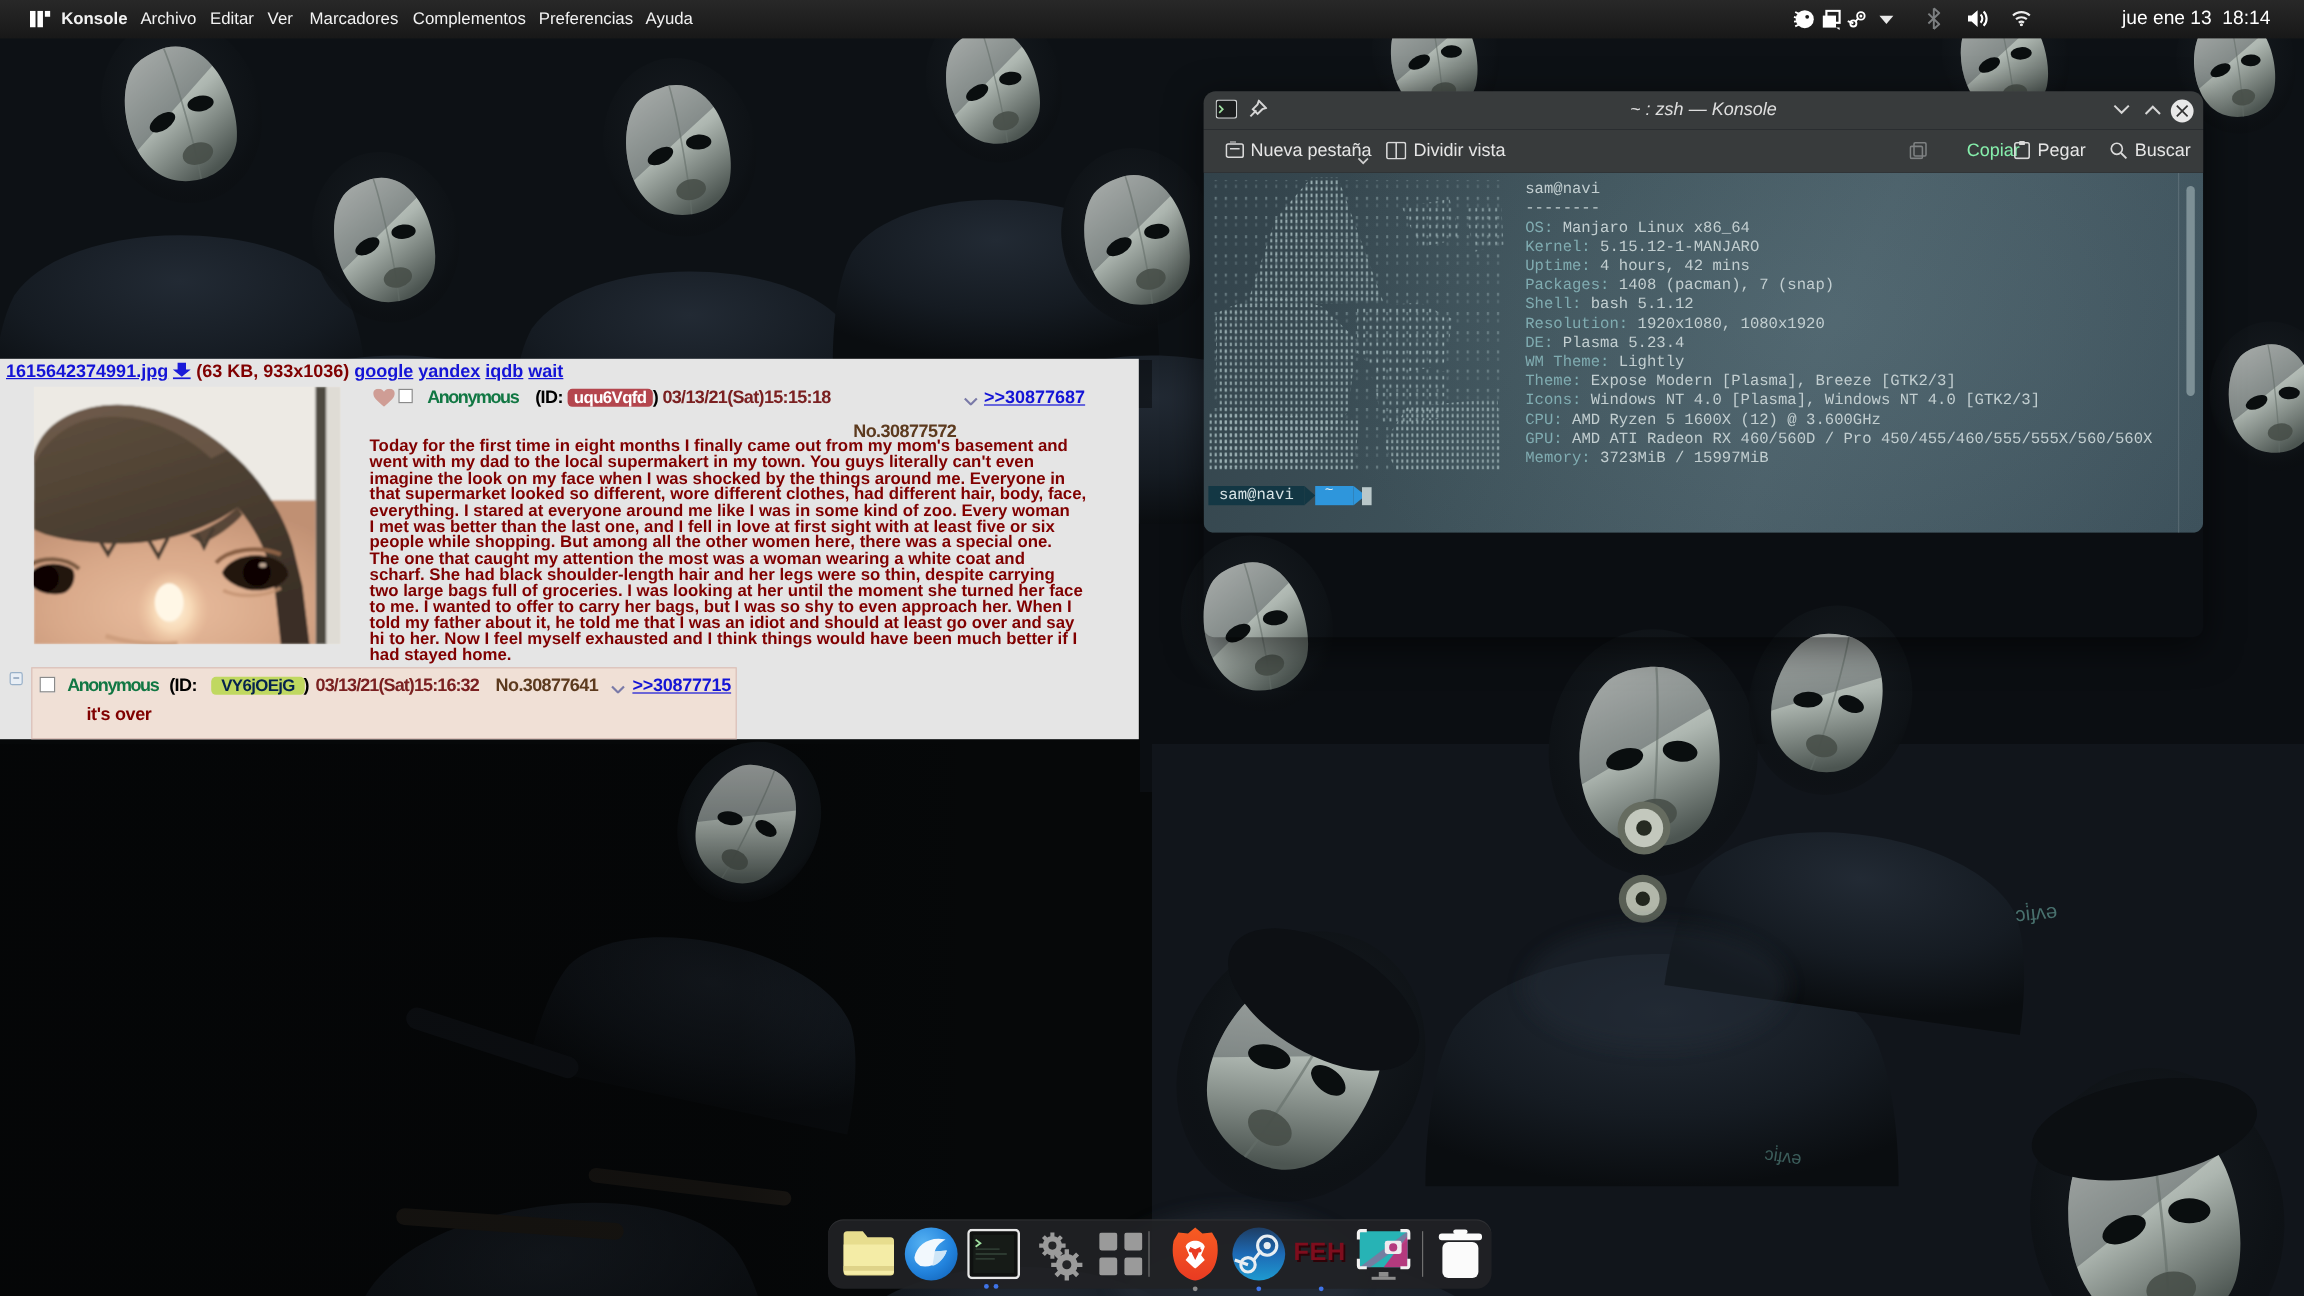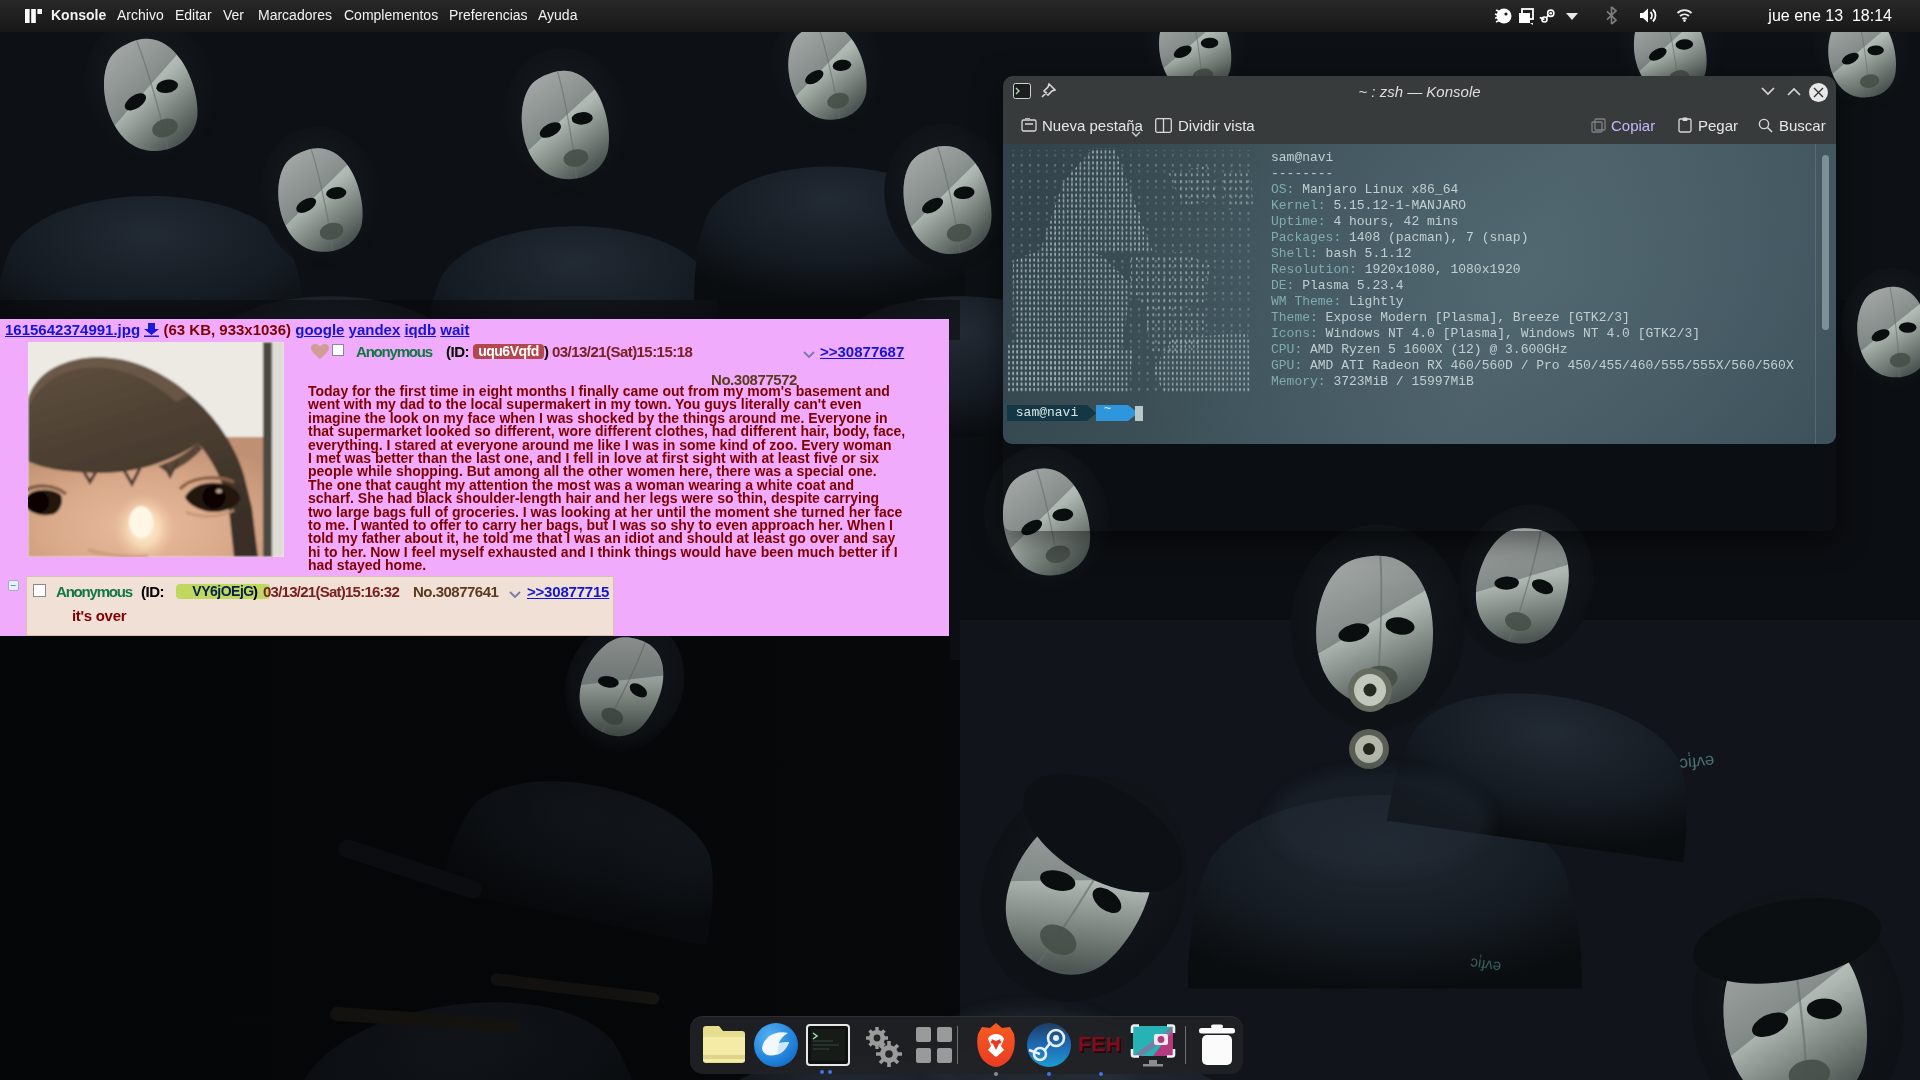--- a/index.html
+++ b/index.html
@@ -7,21 +7,21 @@
   body{font-family:"Liberation Sans",sans-serif;}
   .abs{position:absolute;}
   
   #wall{position:absolute;left:0;top:0;width:1920px;height:1080px;}
   
   #topbar{position:absolute;left:0;top:0;width:1920px;height:32px;
     background:linear-gradient(#282828,#181818);color:#f2f2f2;font-size:14px;}
   #topbar .menu{position:absolute;top:0;height:32px;line-height:31px;white-space:nowrap;}
   #clock{position:absolute;top:0;height:32px;line-height:31px;right:28px;font-size:16px;color:#fff;}
   
-  #feh{position:absolute;left:0;top:319px;width:949px;height:317px;background:#f0abfc;color:#800000;
+  #feh{position:absolute;left:0;top:299px;width:949px;height:317px;background:#e5e5e5;color:#800000;
        font-size:13px;font-weight:bold;}
   #feh a{color:#1414d6;text-decoration:underline;}
   
   #kon{position:absolute;left:1003px;top:76px;width:833px;height:455px;border-radius:10px 10px 9px 9px;
        box-shadow:0 8px 30px rgba(0,0,0,.55);}
   #ktitle{position:absolute;left:0;top:0;width:833px;height:32px;background:#383b3c;border-radius:10px 10px 0 0;color:#dedede;}
   #ktool{position:absolute;left:0;top:32px;width:833px;height:36px;background:#383b3c;color:#e6e6e6;font-size:15px;}
   #kterm{position:absolute;left:0;top:68px;width:833px;height:300px;border-radius:0 0 9px 9px;overflow:hidden;
      background:radial-gradient(620px 430px at 62% 40%,rgba(122,152,162,.22),rgba(0,0,0,0) 70%),
                 linear-gradient(115deg,#32424a 0%,#3e525a 35%,#475b64 60%,#3c505a 100%);}
@@ -257,21 +257,21 @@
       <path d="M1,1 L6,6 L11,1" stroke="#7a7aa8" stroke-width="1.8" fill="none"></path>
     </svg>
   <div class="abs" style="left:820px;top:24px;font-size:15px;"><a href="#">&gt;&gt;30877687</a></div>
   <div class="abs" style="left:308px;top:66px;font-size:14px;line-height:13.4px;white-space:nowrap;">Today for the first time in eight months I finally came out from my mom's basement and<br>went with my dad to the local supermakert in my town. You guys literally can't even<br>imagine the look on my face when I was shocked by the things around me. Everyone in<br>that supermarket looked so different, wore different clothes, had different hair, body, face,<br>everything. I stared at everyone around me like I was in some kind of zoo. Every woman<br>I met was better than the last one, and I fell in love at first sight with at least five or six<br>people while shopping. But among all the other women here, there was a special one.<br>The one that caught my attention the most was a woman wearing a white coat and<br>scharf. She had black shoulder-length hair and her legs were so thin, despite carrying<br>two large bags full of groceries. I was looking at her until the moment she turned her face<br>to me. I wanted to offer to carry her bags, but I was so shy to even approach her. When I<br>told my father about it, he told me that I was an idiot and should at least go over and say<br>hi to her. Now I feel myself exhausted and I think things would have been much better if I<br>had stayed home.</div>
 
   <div class="abs" style="left:8px;top:261px;width:11px;height:11px;border:1px solid #98b0c8;border-radius:2px;background:#e8eef5;color:#4a6a92;font-size:10px;line-height:10px;text-align:center;font-weight:normal;">−</div>
   <div class="abs" style="left:26px;top:257px;width:588px;height:60px;background:#f0e0d6;border:1px solid #d9bfb7;"></div>
   <div class="abs" style="left:33px;top:265px;width:13px;height:13px;border:1.5px solid #8a8a8a;background:#fff;"></div>
   <div class="abs" style="left:56px;top:264px;font-size:15px;color:#117743;letter-spacing:-1.2px;">Anonymous</div>
   <div class="abs" style="left:141px;top:264px;font-size:15px;color:#000;letter-spacing:-0.5px;">(ID:</div>
-  <div class="abs" style="left:176px;top:265px;width:94px;height:15px;background:#c0d860;border-radius:4px;color:#05224d;font-size:14px;letter-spacing:-0.5px;text-align:center;line-height:15px;">VY6jOEjG</div>
+  <div class="abs" style="left:176px;top:265px;width:78px;height:15px;background:#c0d860;border-radius:4px;color:#05224d;font-size:14px;letter-spacing:-0.5px;text-align:center;line-height:15px;">VY6jOEjG</div>
   <div class="abs" style="left:253px;top:264px;font-size:15px;color:#000;">)</div>
   <div class="abs" style="left:263px;top:264px;font-size:15px;color:#7a2021;letter-spacing:-0.75px;">03/13/21(Sat)15:16:32</div>
   <div class="abs" style="left:413px;top:264px;font-size:15px;color:#5c3a1e;letter-spacing:-0.5px;">No.30877641</div>
   <svg class="abs" style="left:509px;top:272px" width="12" height="7" viewBox="0 0 12 7">
       <path d="M1,1 L6,6 L11,1" stroke="#7a7aa8" stroke-width="1.8" fill="none"></path>
     </svg>
   <div class="abs" style="left:527px;top:264px;font-size:15px;letter-spacing:-0.2px;"><a href="#">&gt;&gt;30877715</a></div>
   <div class="abs" style="left:72px;top:288px;font-size:15px;letter-spacing:-0.3px;">it's over</div>
 </div>
 
@@ -308,21 +308,21 @@
       </svg>
     <svg class="abs" style="left:152px;top:10px" width="17" height="15" viewBox="0 0 17 15">
         <rect x="0.7" y="0.7" width="15.6" height="13.6" rx="1.5" fill="none" stroke="#d9d9d9" stroke-width="1.3"></rect>
         <path d="M8.5,1 v13" stroke="#d9d9d9" stroke-width="1.3"></path>
       </svg>
     <div class="abs" style="left:175px;line-height:36px;">Dividir vista</div>
     <svg class="abs" style="left:588px;top:10px" width="15" height="15" viewBox="0 0 15 15">
         <rect x="4" y="1" width="10" height="11" rx="1" fill="none" stroke="#7e8182" stroke-width="1.3"></rect>
         <rect x="1" y="4" width="10" height="10" rx="1" fill="none" stroke="#7e8182" stroke-width="1.3"></rect>
       </svg>
-    <div class="abs" style="left:608px;line-height:36px;color:#c4b5fd;">Copiar</div>
+    <div class="abs" style="left:636px;line-height:36px;color:#86efac;">Copiar</div>
     <svg class="abs" style="left:675px;top:9px" width="14" height="16" viewBox="0 0 14 16">
         <rect x="1" y="2" width="12" height="13" rx="1.5" fill="none" stroke="#d9d9d9" stroke-width="1.3"></rect>
         <rect x="4.5" y="0.5" width="5" height="3.4" rx="1" fill="#d9d9d9"></rect>
       </svg>
     <div class="abs" style="left:695px;line-height:36px;">Pegar</div>
     <svg class="abs" style="left:755px;top:10px" width="15" height="15" viewBox="0 0 15 15">
         <circle cx="6" cy="6" r="4.6" fill="none" stroke="#d9d9d9" stroke-width="1.4"></circle>
         <path d="M9.5,9.5 L14,14" stroke="#d9d9d9" stroke-width="1.6"></path>
       </svg>
     <div class="abs" style="left:776px;line-height:36px;">Buscar</div>

